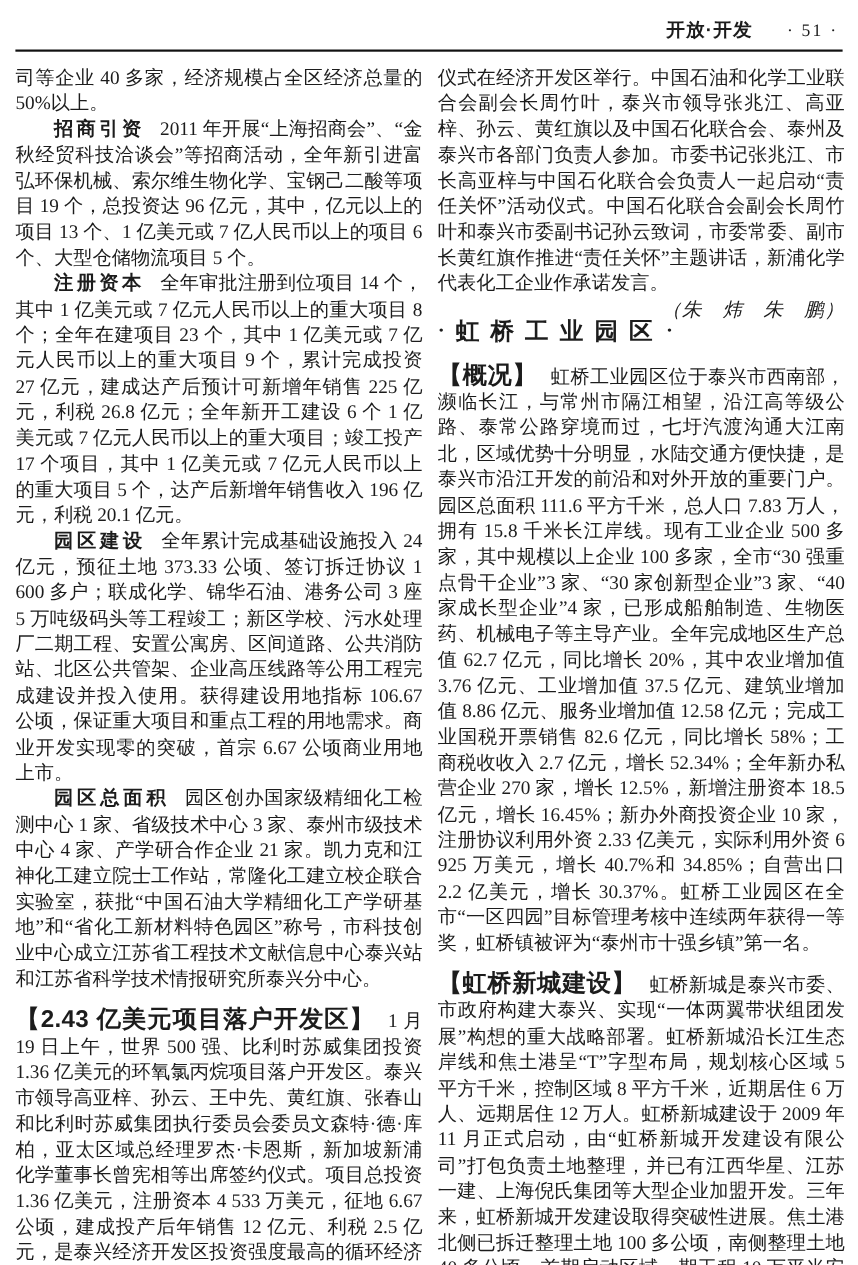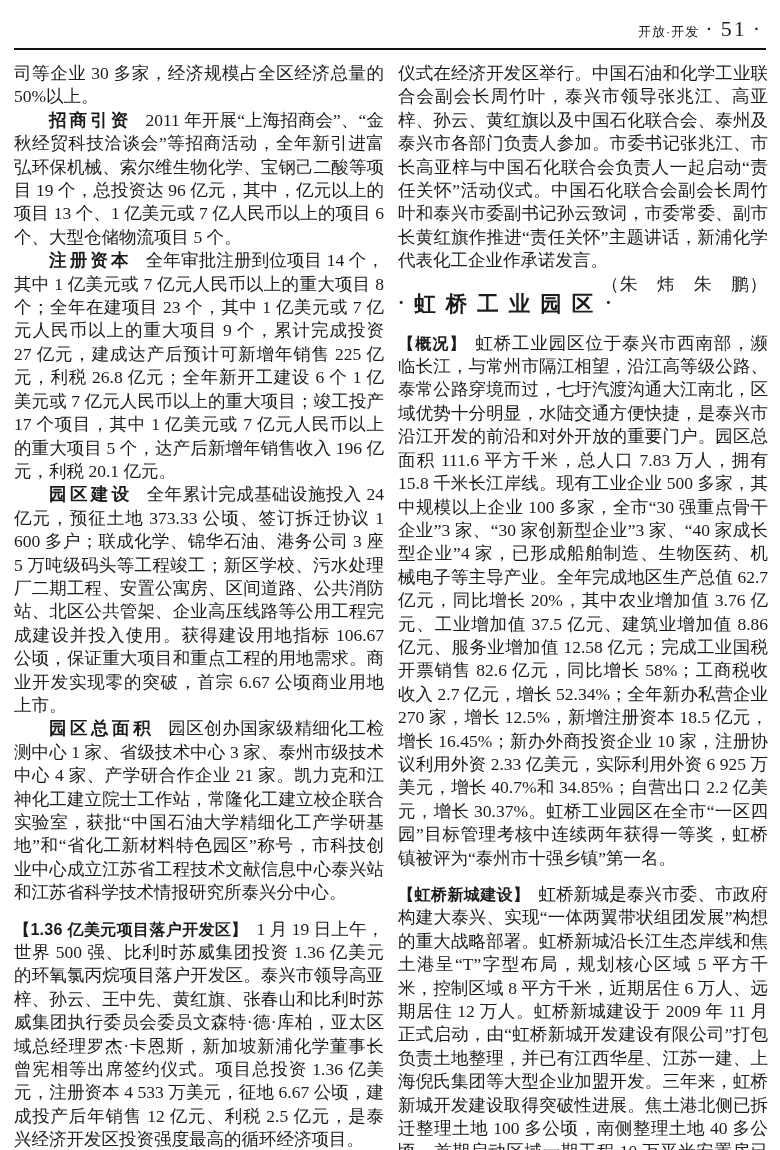--- a/index.html
+++ b/index.html
@@ -23,27 +23,27 @@
   }
   
   .running-head {
     display: flex;
     justify-content: flex-end;
     align-items: baseline;
     padding: 4px 6px 6px 0;
   }
   .running-head .section-label {
     font-family: "Liberation Sans", "DejaVu Sans", sans-serif;
-    font-weight: normal;
-    font-size: 13px;
+    font-weight: bold;
+    font-size: 17px;
     letter-spacing: 1px;
   }
   .running-head .folio {
-    font-size: 22px;
-    margin-left: 6px;
+    font-size: 16px;
+    margin-left: 31px;
     letter-spacing: 2px;
   }
   .running-head .folio .num {
     font-family: "Liberation Serif", serif;
     padding: 0 6px;
   }
   .head-rule {
     border: 0;
     border-top: 2.5px solid #111;
     margin: 0 2px 12px 0;
@@ -68,27 +68,28 @@
   .para.indent { text-indent: 2em; }
   .subhead {
     font-weight: bold;
     letter-spacing: 3px;
     margin-right: 0.8em;
   }
   .entry { margin-top: 13px; }
   .entry-head {
     font-family: "Liberation Sans", "DejaVu Sans", sans-serif;
     font-weight: bold;
-    font-size: 16px;
+    font-size: 22px;
     margin-right: 0.55em;
     letter-spacing: 0.3px;
   }
   .attribution {
     float: right;
     letter-spacing: 1px;
+    font-style: italic;
   }
   
   .section-title {
     margin: 16px 0 14px;
     text-align: right;
     font-size: 21.5px;
     font-weight: bold;
     letter-spacing: 0;
     white-space: nowrap;
   }
@@ -110,31 +111,31 @@
   <header class="running-head">
     <span class="section-label">开放·开发</span>
     <span class="folio"><span class="dot">·</span><span class="num">51</span><span class="dot">·</span></span>
   </header>
   <hr class="head-rule">
 
   <div class="columns">
 
     <div class="col">
 
-      <p class="para"><span>司等企业 30 多家，经济规模占全区经济总量的 50%以上。</span></p>
+      <p class="para"><span>司等企业 40 多家，经济规模占全区经济总量的 50%以上。</span></p>
 
       <p class="para indent"><span class="subhead">招商引资</span><span>2011 年开展“上海招商会”、“金秋经贸科技洽谈会”等招商活动，全年新引进富弘环保机械、索尔维生物化学、宝钢己二酸等项目 19 个，总投资达 96 亿元，其中，亿元以上的项目 13 个、1 亿美元或 7 亿人民币以上的项目 6 个、大型仓储物流项目 5 个。</span></p>
 
       <p class="para indent"><span class="subhead">注册资本</span><span>全年审批注册到位项目 14 个，其中 1 亿美元或 7 亿元人民币以上的重大项目 8 个；全年在建项目 23 个，其中 1 亿美元或 7 亿元人民币以上的重大项目 9 个，累计完成投资 27 亿元，建成达产后预计可新增年销售 225 亿元，利税 26.8 亿元；全年新开工建设 6 个 1 亿美元或 7 亿元人民币以上的重大项目；竣工投产 17 个项目，其中 1 亿美元或 7 亿元人民币以上的重大项目 5 个，达产后新增年销售收入 196 亿元，利税 20.1 亿元。</span></p>
 
       <p class="para indent"><span class="subhead">园区建设</span><span>全年累计完成基础设施投入 24 亿元，预征土地 373.33 公顷、签订拆迁协议 1 600 多户；联成化学、锦华石油、港务公司 3 座 5 万吨级码头等工程竣工；新区学校、污水处理厂二期工程、安置公寓房、区间道路、公共消防站、北区公共管架、企业高压线路等公用工程完成建设并投入使用。获得建设用地指标 106.67 公顷，保证重大项目和重点工程的用地需求。商业开发实现零的突破，首宗 6.67 公顷商业用地上市。</span></p>
 
       <p class="para indent"><span class="subhead">园区总面积</span><span>园区创办国家级精细化工检测中心 1 家、省级技术中心 3 家、泰州市级技术中心 4 家、产学研合作企业 21 家。凯力克和江神化工建立院士工作站，常隆化工建立校企联合实验室，获批“中国石油大学精细化工产学研基地”和“省化工新材料特色园区”称号，市科技创业中心成立江苏省工程技术文献信息中心泰兴站和江苏省科学技术情报研究所泰兴分中心。</span></p>
 
-      <p class="para entry"><span class="entry-head">【1.36 亿美元项目落户开发区】</span><span>1 月 19 日上午，世界 500 强、比利时苏威集团投资 1.36 亿美元的环氧氯丙烷项目落户开发区。泰兴市领导高亚梓、孙云、王中先、黄红旗、张春山和比利时苏威集团执行委员会委员文森特·德·库柏，亚太区域总经理罗杰·卡恩斯，新加坡新浦化学董事长曾宪相等出席签约仪式。项目总投资 1.36 亿美元，注册资本 4 533 万美元，征地 6.67 公顷，建成投产后年销售 12 亿元、利税 2.5 亿元，是泰兴经济开发区投资强度最高的循环经济项目。</span></p>
+      <p class="para entry"><span class="entry-head">【2.43 亿美元项目落户开发区】</span><span>1 月 19 日上午，世界 500 强、比利时苏威集团投资 1.36 亿美元的环氧氯丙烷项目落户开发区。泰兴市领导高亚梓、孙云、王中先、黄红旗、张春山和比利时苏威集团执行委员会委员文森特·德·库柏，亚太区域总经理罗杰·卡恩斯，新加坡新浦化学董事长曾宪相等出席签约仪式。项目总投资 1.36 亿美元，注册资本 4 533 万美元，征地 6.67 公顷，建成投产后年销售 12 亿元、利税 2.5 亿元，是泰兴经济开发区投资强度最高的循环经济项目。</span></p>
 
     </div>
 
     <div class="col">
 
       <p class="para"><span>仪式在经济开发区举行。中国石油和化学工业联合会副会长周竹叶，泰兴市领导张兆江、高亚梓、孙云、黄红旗以及中国石化联合会、泰州及泰兴市各部门负责人参加。市委书记张兆江、市长高亚梓与中国石化联合会负责人一起启动“责任关怀”活动仪式。中国石化联合会副会长周竹叶和泰兴市委副书记孙云致词，市委常委、副市长黄红旗作推进“责任关怀”主题讲话，新浦化学代表化工企业作承诺发言。</span><span class="attribution">（朱　炜　朱　鹏）</span></p>
 
       <h2 class="section-title"><span class="dot">·</span><span class="title-text">虹桥工业园区</span><span class="dot right">·</span></h2>
 
       <p class="para entry"><span class="entry-head">【概况】</span><span>虹桥工业园区位于泰兴市西南部，濒临长江，与常州市隔江相望，沿江高等级公路、泰常公路穿境而过，七圩汽渡沟通大江南北，区域优势十分明显，水陆交通方便快捷，是泰兴市沿江开发的前沿和对外开放的重要门户。园区总面积 111.6 平方千米，总人口 7.83 万人，拥有 15.8 千米长江岸线。现有工业企业 500 多家，其中规模以上企业 100 多家，全市“30 强重点骨干企业”3 家、“30 家创新型企业”3 家、“40 家成长型企业”4 家，已形成船舶制造、生物医药、机械电子等主导产业。全年完成地区生产总值 62.7 亿元，同比增长 20%，其中农业增加值 3.76 亿元、工业增加值 37.5 亿元、建筑业增加值 8.86 亿元、服务业增加值 12.58 亿元；完成工业国税开票销售 82.6 亿元，同比增长 58%；工商税收收入 2.7 亿元，增长 52.34%；全年新办私营企业 270 家，增长 12.5%，新增注册资本 18.5 亿元，增长 16.45%；新办外商投资企业 10 家，注册协议利用外资 2.33 亿美元，实际利用外资 6 925 万美元，增长 40.7%和 34.85%；自营出口 2.2 亿美元，增长 30.37%。虹桥工业园区在全市“一区四园”目标管理考核中连续两年获得一等奖，虹桥镇被评为“泰州市十强乡镇”第一名。</span></p>

